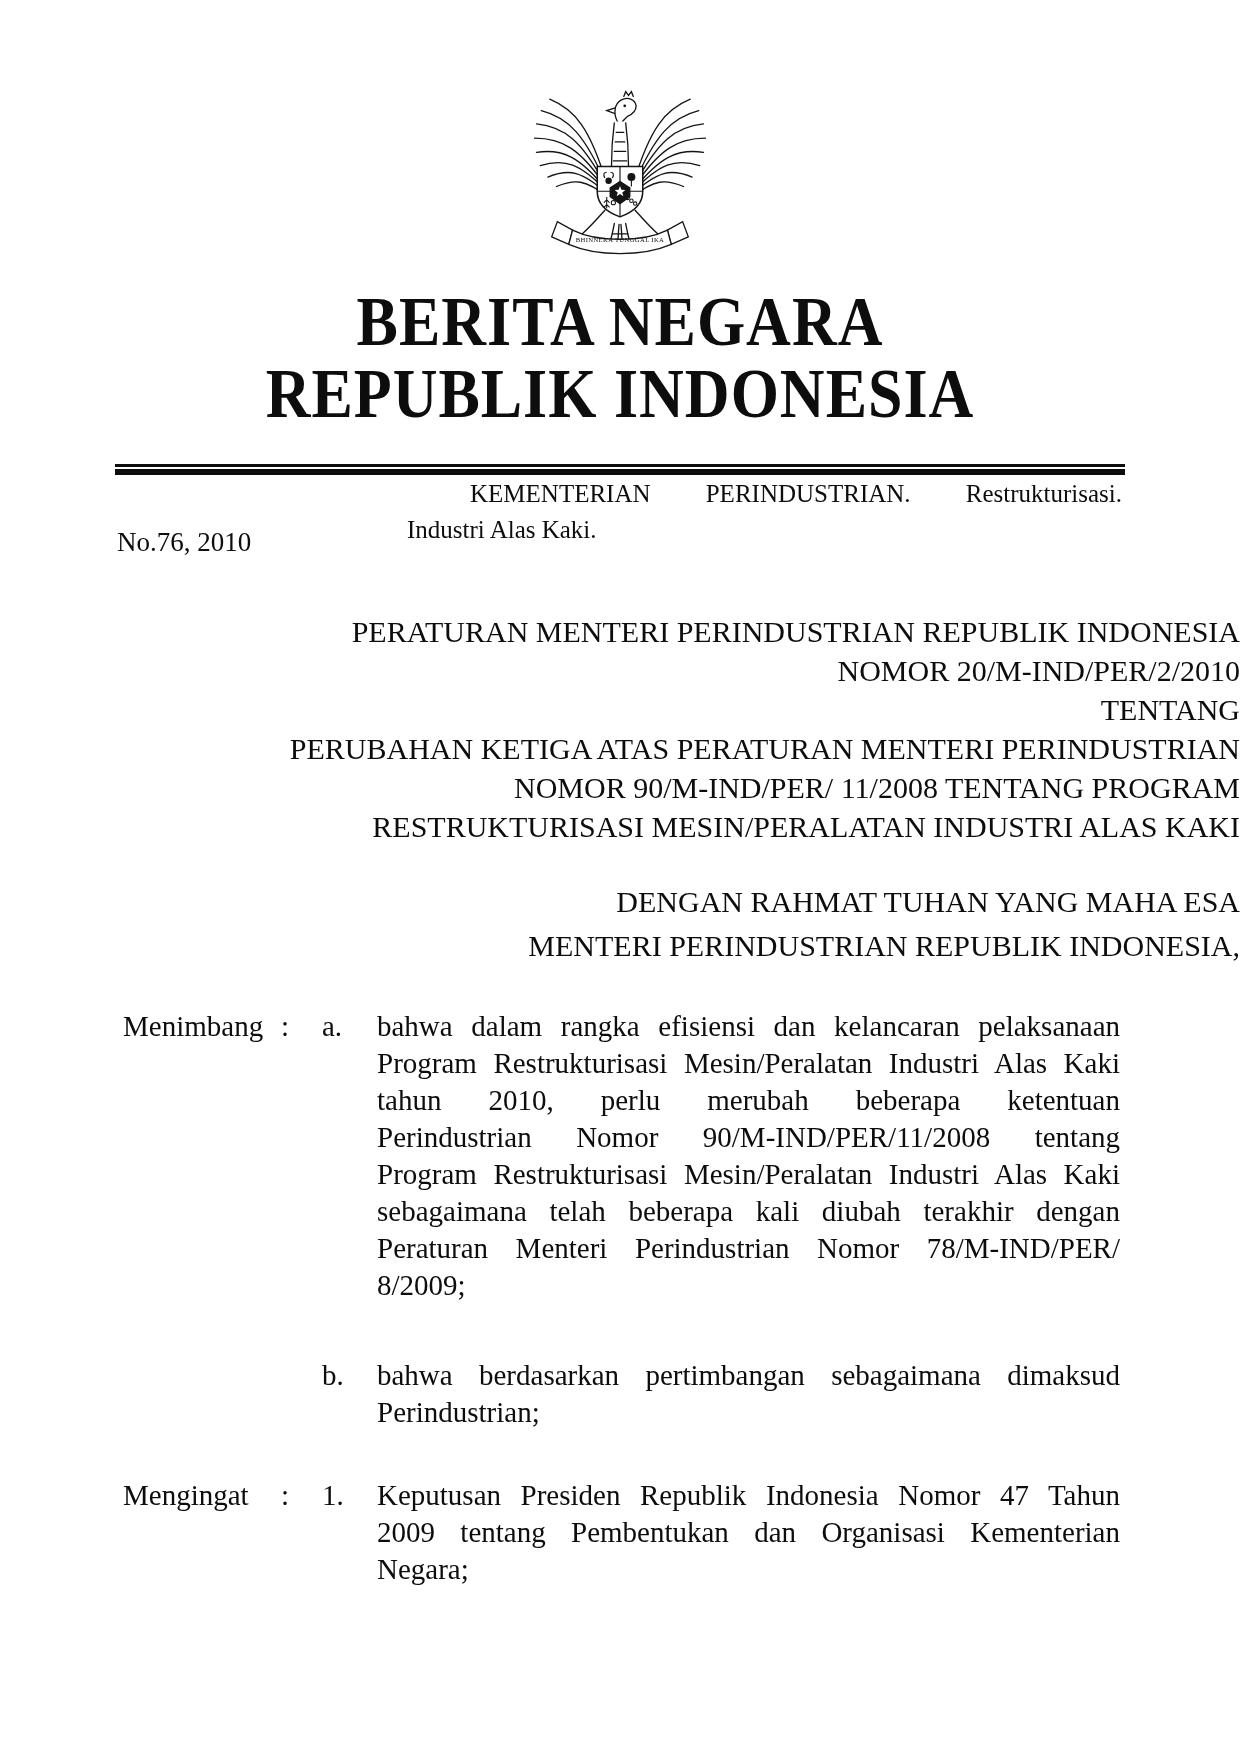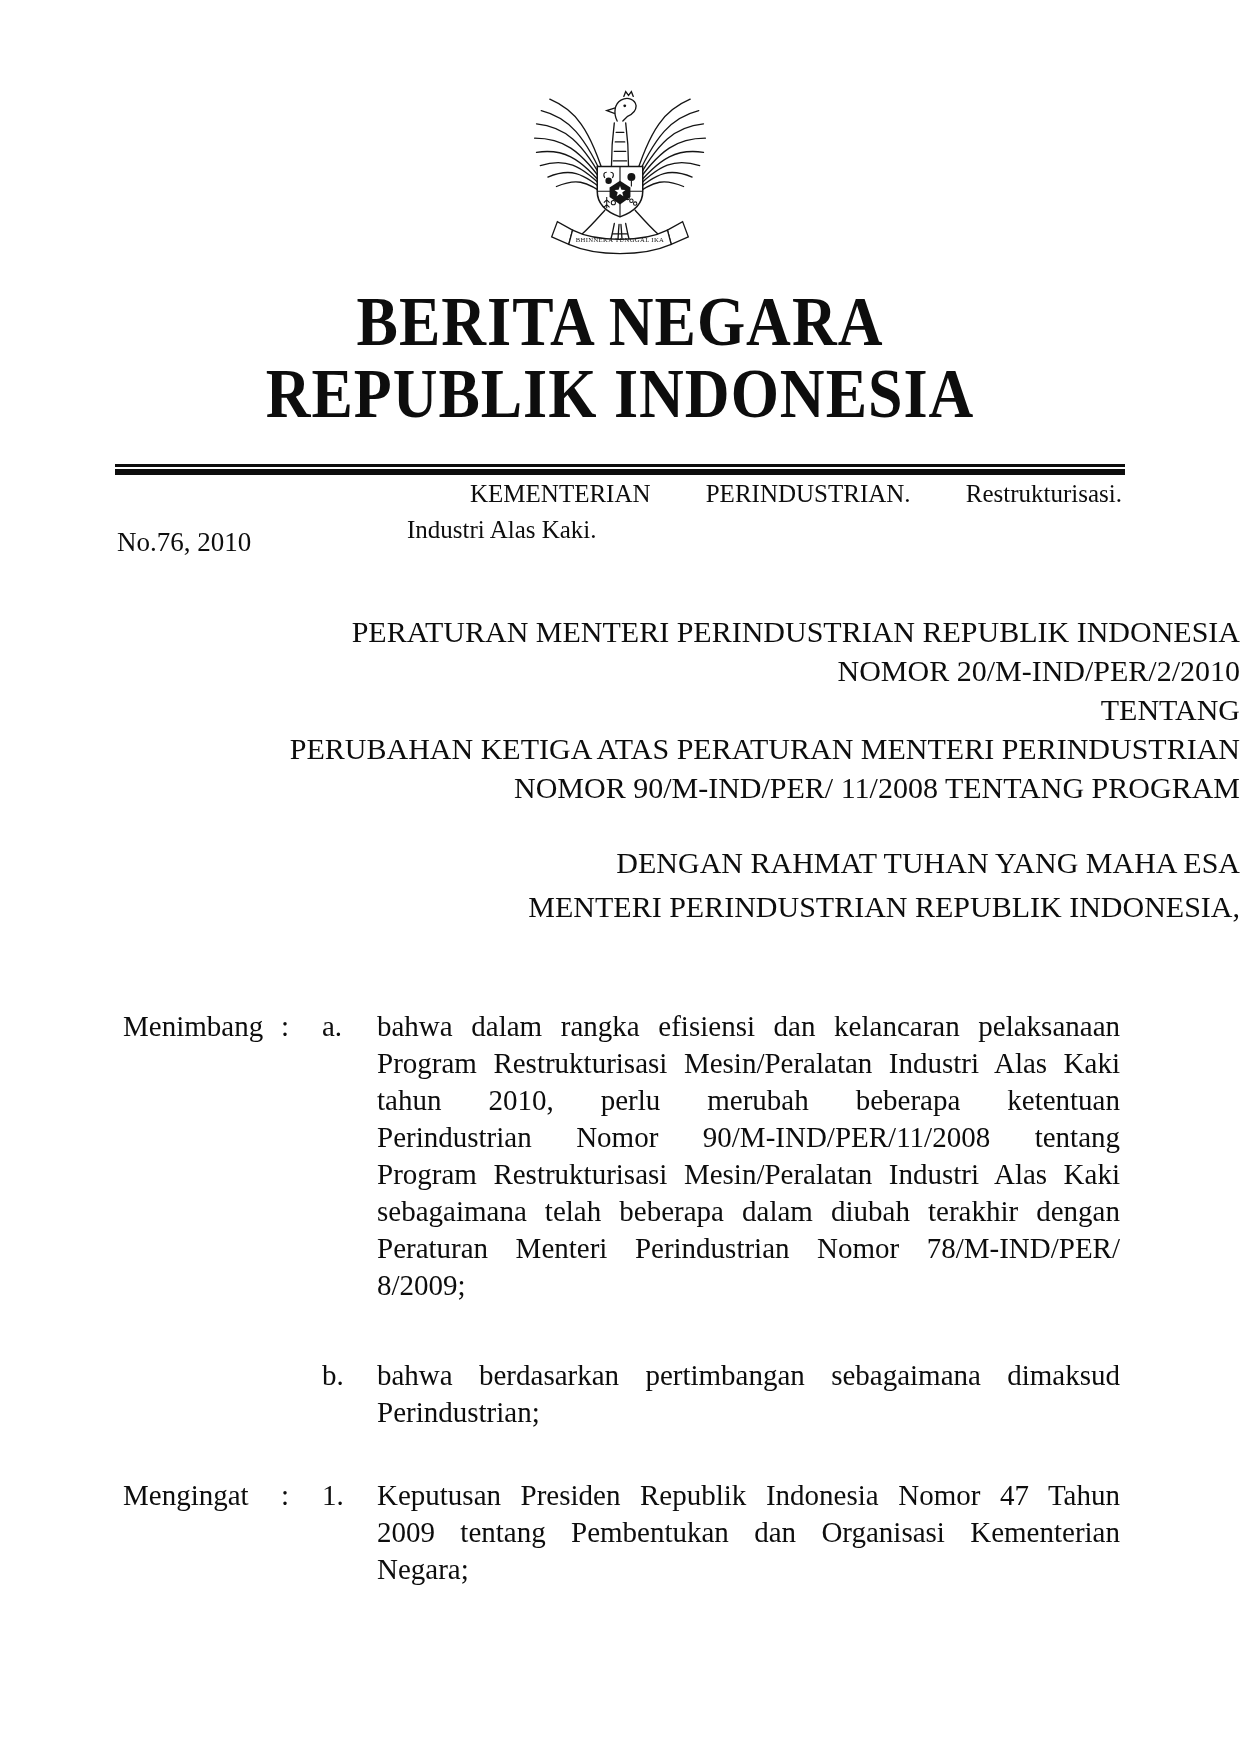--- a/index.html
+++ b/index.html
@@ -133,37 +133,38 @@
     <div class="first">KEMENTERIAN PERINDUSTRIAN. Restrukturisasi.</div>
     <div>Industri Alas Kaki.</div>
   </div>
 
   <div class="title-block">
     <div>PERATURAN MENTERI PERINDUSTRIAN REPUBLIK INDONESIA</div>
     <div>NOMOR 20/M-IND/PER/2/2010</div>
     <div>TENTANG</div>
     <div>PERUBAHAN KETIGA ATAS PERATURAN MENTERI PERINDUSTRIAN</div>
     <div>NOMOR 90/M-IND/PER/ 11/2008 TENTANG PROGRAM</div>
+    <div>RESTRUKTURISASI MESIN/PERALATAN INDUSTRI ALAS KAKI</div>
     <div class="motto">DENGAN RAHMAT TUHAN YANG MAHA ESA</div>
     <div class="authority">MENTERI PERINDUSTRIAN REPUBLIK INDONESIA,</div>
   </div>
 
   <div class="clause" style="top:1008px;">
     <span class="clabel">Menimbang</span>
     <span class="ccolon">:</span>
 
     <div class="item" style="top:0;">
       <span class="marker">a.</span>
       <div class="ilines">
         <div class="jl">bahwa dalam rangka efisiensi dan kelancaran pelaksanaan</div>
         <div class="jl">Program Restrukturisasi Mesin/Peralatan Industri Alas Kaki</div>
         <div class="jl">tahun 2010, perlu merubah beberapa ketentuan</div>
         <div class="jl">Perindustrian Nomor 90/M-IND/PER/11/2008 tentang</div>
         <div class="jl">Program Restrukturisasi Mesin/Peralatan Industri Alas Kaki</div>
-        <div class="jl">sebagaimana telah beberapa dalam diubah terakhir dengan</div>
+        <div class="jl">sebagaimana telah beberapa kali diubah terakhir dengan</div>
         <div class="jl">Peraturan Menteri Perindustrian Nomor 78/M-IND/PER/</div>
         <div class="jl end">8/2009;</div>
       </div>
     </div>
 
     <div class="item" style="top:349px;">
       <span class="marker">b.</span>
       <div class="ilines">
         <div class="jl">bahwa berdasarkan pertimbangan sebagaimana dimaksud</div>
         <div class="jl end">Perindustrian;</div>

